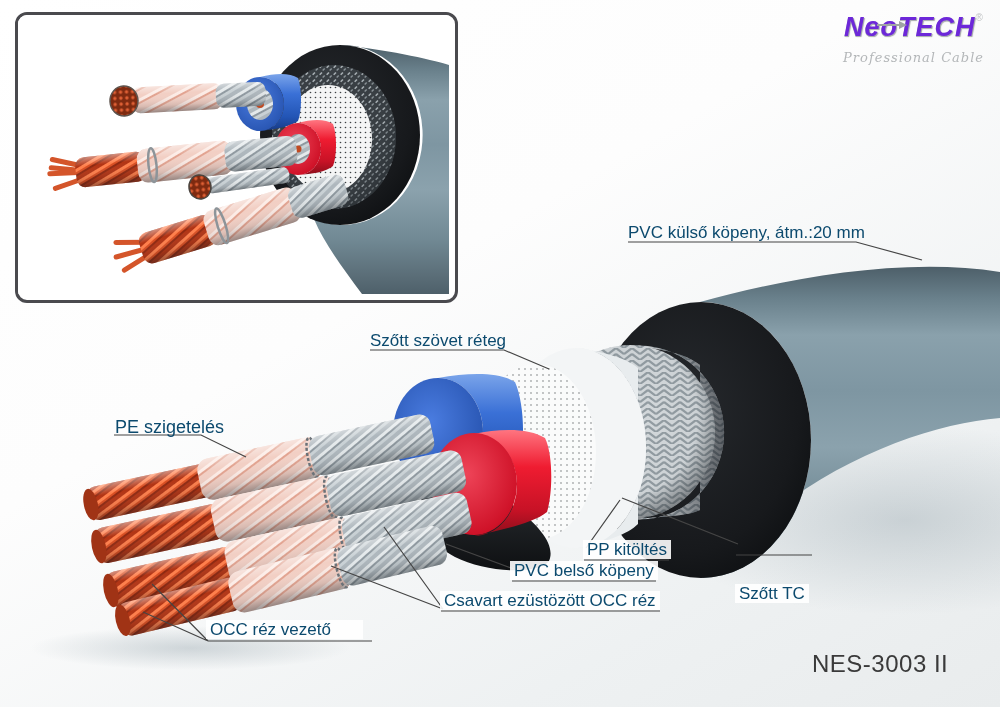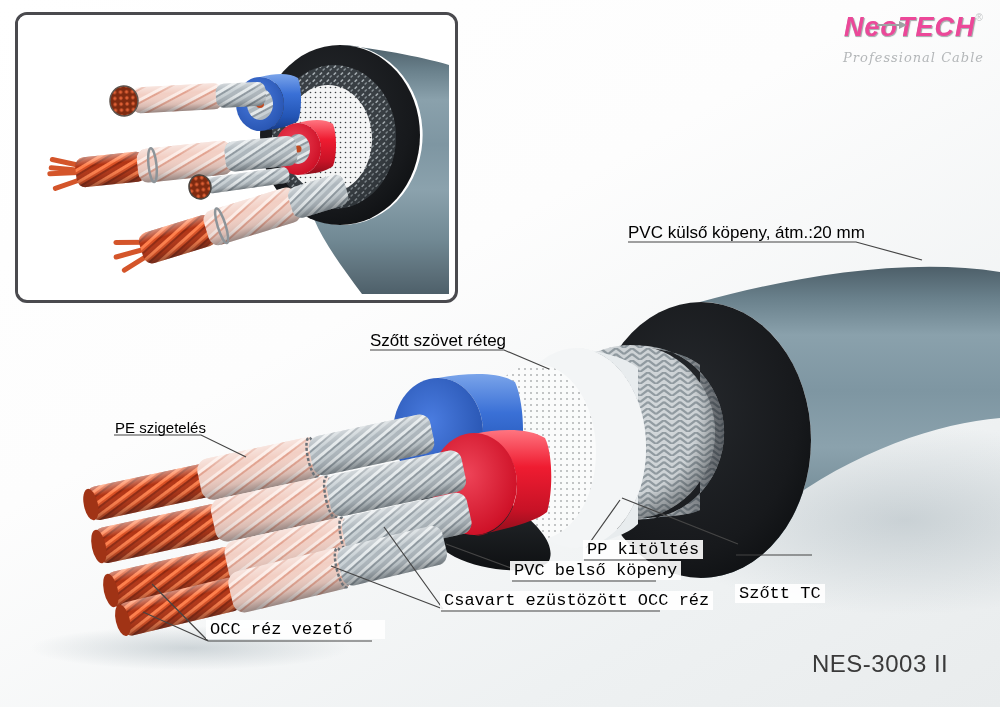--- a/index.html
+++ b/index.html
@@ -8,29 +8,29 @@
        background:linear-gradient(150deg,#ffffff 0%,#fdfdfd 40%,#eef1f2 78%,#e9eced 100%);}
   .stage{position:absolute;inset:0;}
   svg{display:block;}
   
   .inset{position:absolute;left:15px;top:12px;width:437px;height:285px;
          border:3px solid #4a4a4e;border-radius:12px;background:#ffffff;overflow:hidden;}
   
   .logo{position:absolute;right:16px;top:12px;text-align:center;}
   .brand-row{position:relative;display:inline-block;}
   .brand{font-style:italic;font-weight:900;font-size:27px;letter-spacing:1px;
-         color:#ec4899;text-shadow:0 1px 0 #aeb2b3,1px 1px 1px #9fa3a4;}
+         color:#6d28d9;text-shadow:0 1px 0 #aeb2b3,1px 1px 1px #9fa3a4;}
   .reg{font-size:10px;color:#c2c5c6;vertical-align:top;}
   .logo-arrow{position:absolute;left:33px;top:9px;}
   .tagline{font-family:"DejaVu Serif",serif;font-style:italic;font-size:13px;
            letter-spacing:1px;color:#b4b7b9;margin-top:7px;}
   
-  .co{position:absolute;font-size:17px;line-height:19px;color:#000000;white-space:nowrap;}
-  .co.small{font-size:15px;line-height:15px;}
-  .co.boxed{background:rgba(255,255,255,0.9);padding:0 4px;font-family:Liberation Mono, monospace;}
+  .co{position:absolute;font-size:17px;line-height:19px;color:#0c4a6e;white-space:nowrap;}
+  .co.small{font-size:18px;line-height:15px;}
+  .co.boxed{background:rgba(255,255,255,0.9);padding:0 4px;}
   .model{position:absolute;left:812px;top:650px;font-size:24px;color:#3b3b3b;
          letter-spacing:0.5px;color:#3a3a3a;}
 </style>
 </head>
 <body>
 
 <div class="stage">
 <svg width="1000" height="707" viewBox="0 0 1000 707">
   <defs>
     <linearGradient id="jgrad" x1="0" y1="0" x2="0" y2="1">

